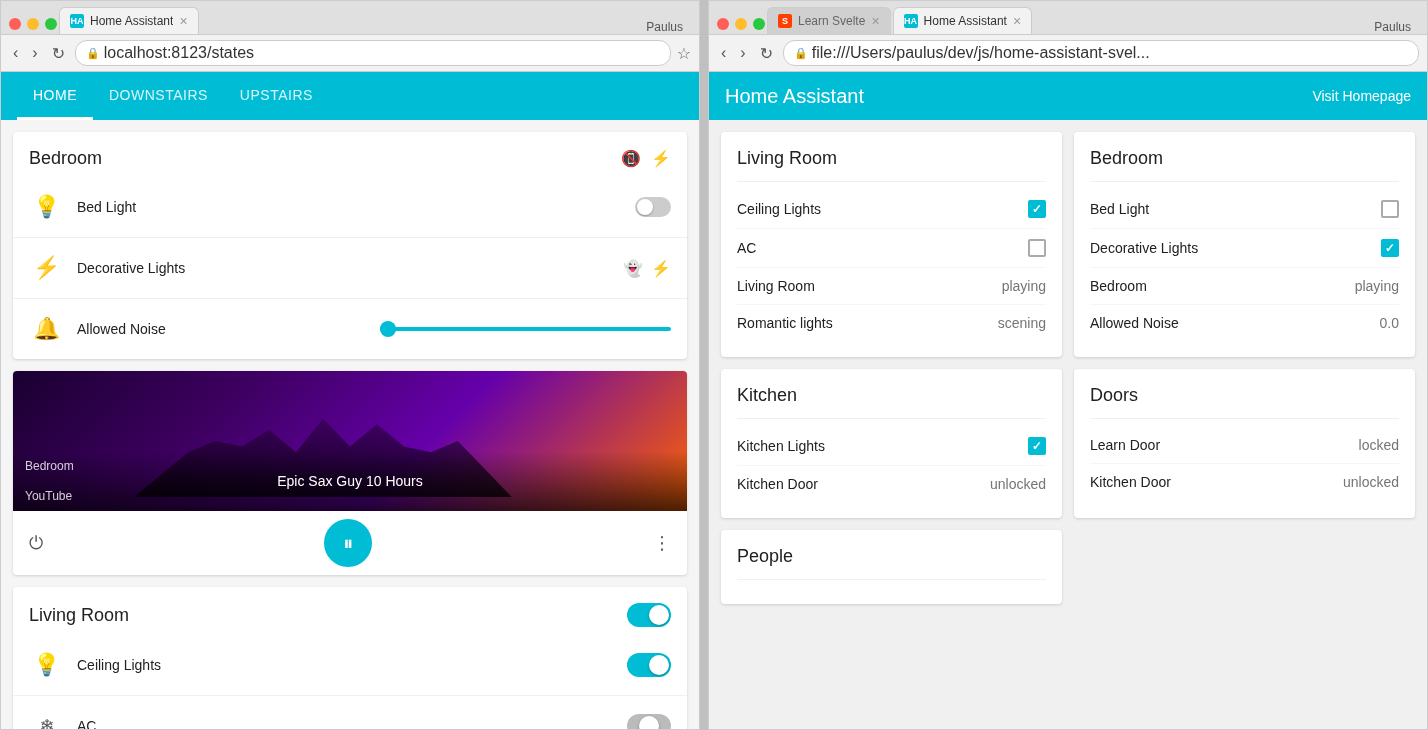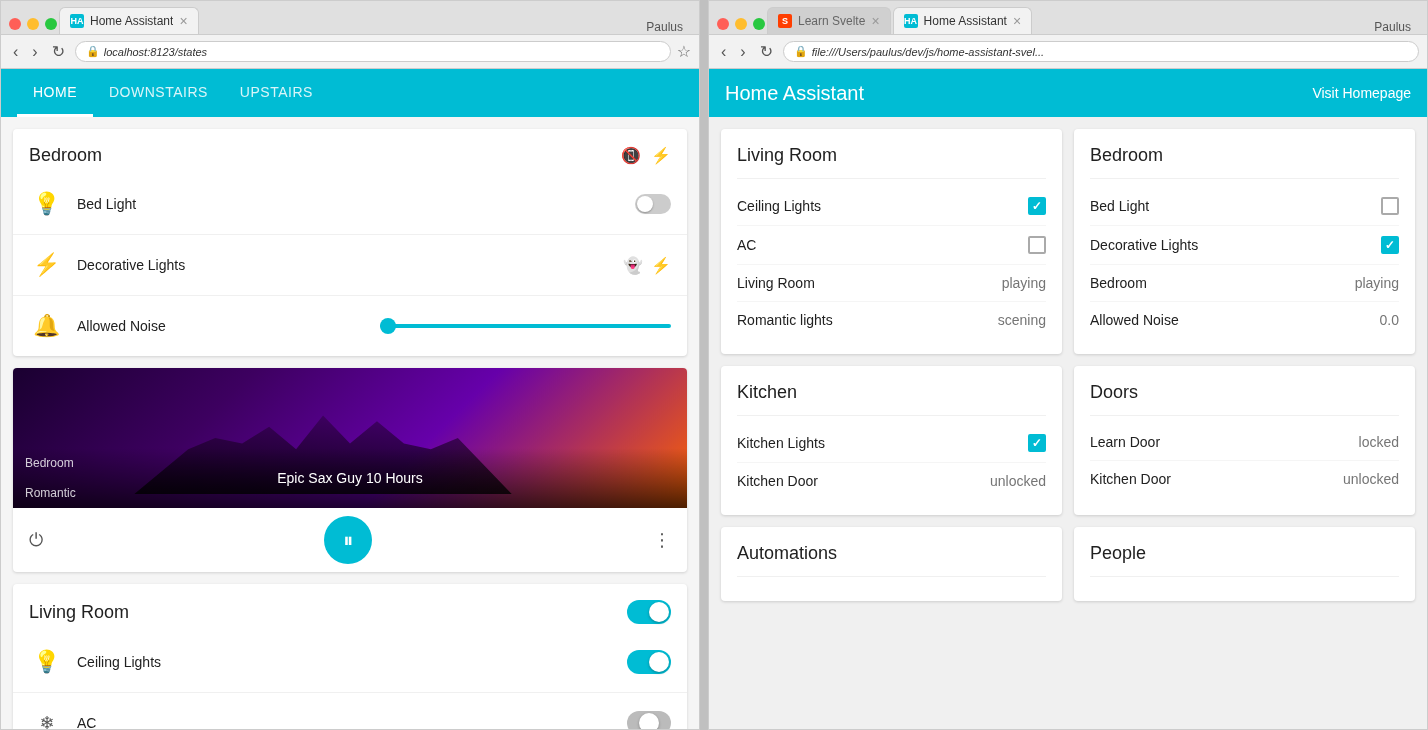--- a/index.html
+++ b/index.html
@@ -59,21 +59,21 @@
       border: 1px solid #ccc;
       border-radius: 12px;
       padding: 3px 10px;
       font-size: 12px;
       background: white;
       display: flex;
       align-items: center;
       gap: 4px;
     }
     .address-bar .lock-icon { color: #666; font-size: 11px; }
-    .address-text { font-size: 11px; color: #333; font-style: italic; }
+    .address-text { font-size: 16px; color: #333; }
     .toolbar-icons { display: flex; gap: 4px; align-items: center; }
 
     
     .app-content { flex: 1; overflow-y: auto; background: #f0f0f0; }
 
     
     .ha-header {
       background: #00bcd4;
       color: white;
       padding: 16px 16px;
@@ -384,21 +384,21 @@
             </div>
           </div>
         </div>
 
         <div class="media-card">
           <div class="concert-bg">
             <div class="concert-silhouette"></div>
             <div style="position:absolute;bottom:0;left:0;right:0;background:linear-gradient(transparent,rgba(0,0,0,0.7));padding:8px 12px;color:white;">
               <div style="font-size:12px;opacity:0.8;">Bedroom</div>
               <div style="font-size:14px;font-weight:500;text-align:center;">Epic Sax Guy 10 Hours</div>
-              <div style="font-size:12px;opacity:0.8;">Romantic</div>
+              <div style="font-size:12px;opacity:0.8;">YouTube</div>
             </div>
           </div>
           <div class="media-controls">
             <button class="media-ctrl-btn">⏻</button>
             <button class="play-pause-btn">⏸</button>
             <button class="media-ctrl-btn">⋮</button>
           </div>
         </div>
 
         <div class="card">
@@ -531,23 +531,20 @@
           <div class="state-row">
             <span class="state-name">Learn Door</span>
             <span class="state-value">locked</span>
           </div>
           <div class="state-row">
             <span class="state-name">Kitchen Door</span>
             <span class="state-value">unlocked</span>
           </div>
         </div>
 
-        <div class="state-card">
-          <div class="state-card-title">Automations</div>
-        </div>
 
         <div class="state-card">
           <div class="state-card-title">People</div>
         </div>
 
       </div>
     </div>
   </div>
 </div>
 

